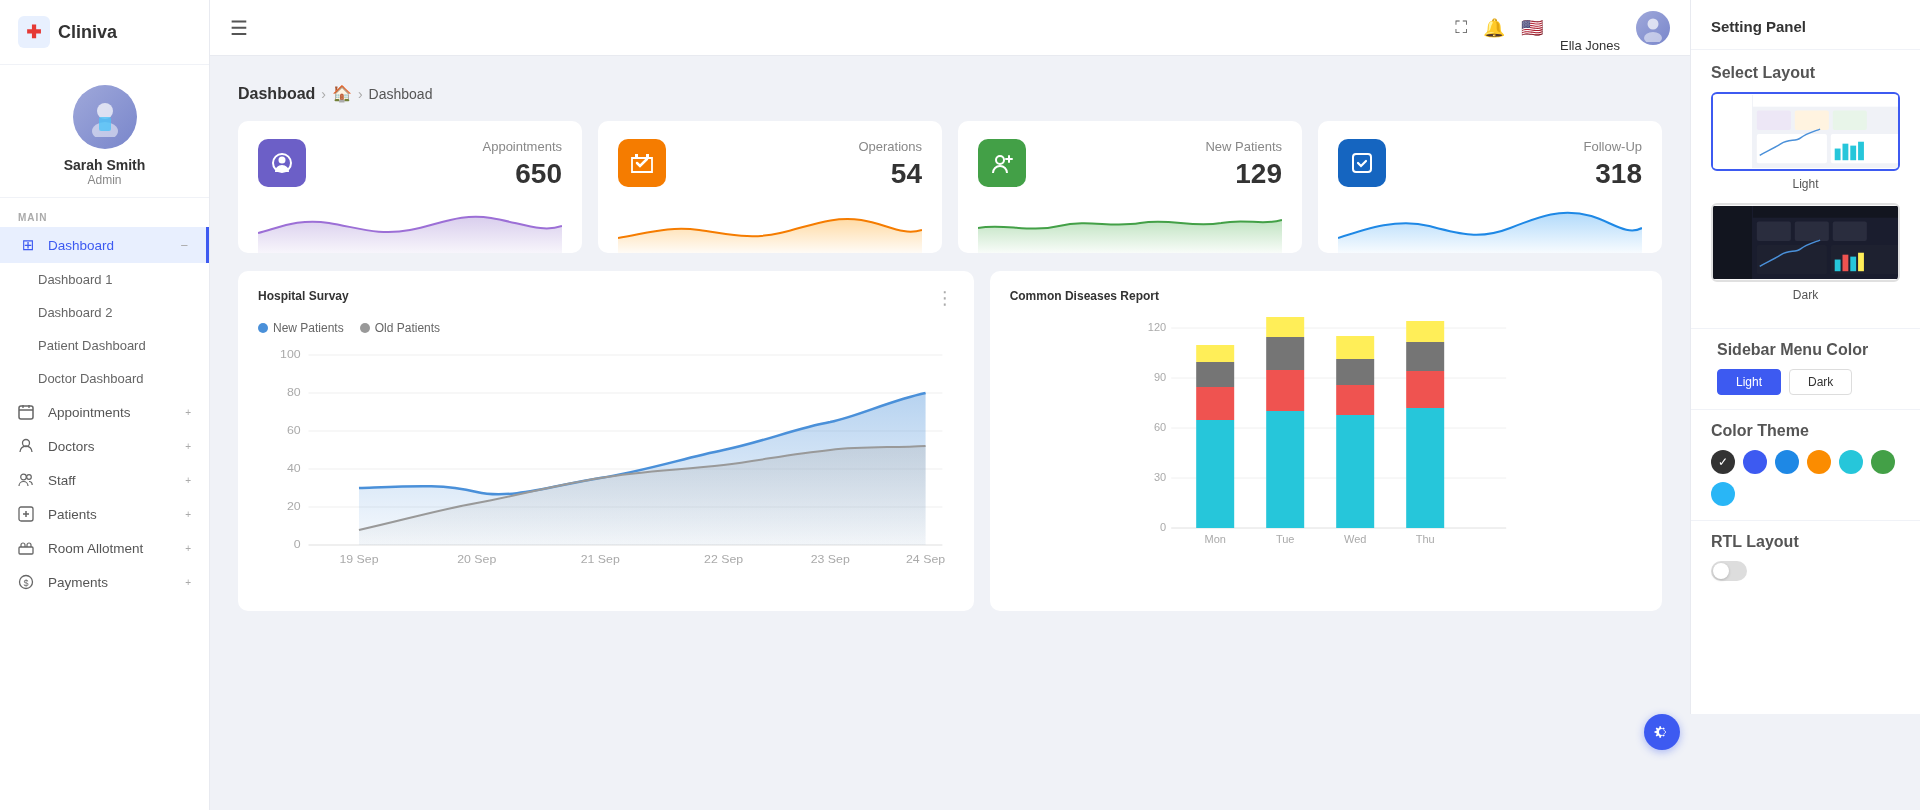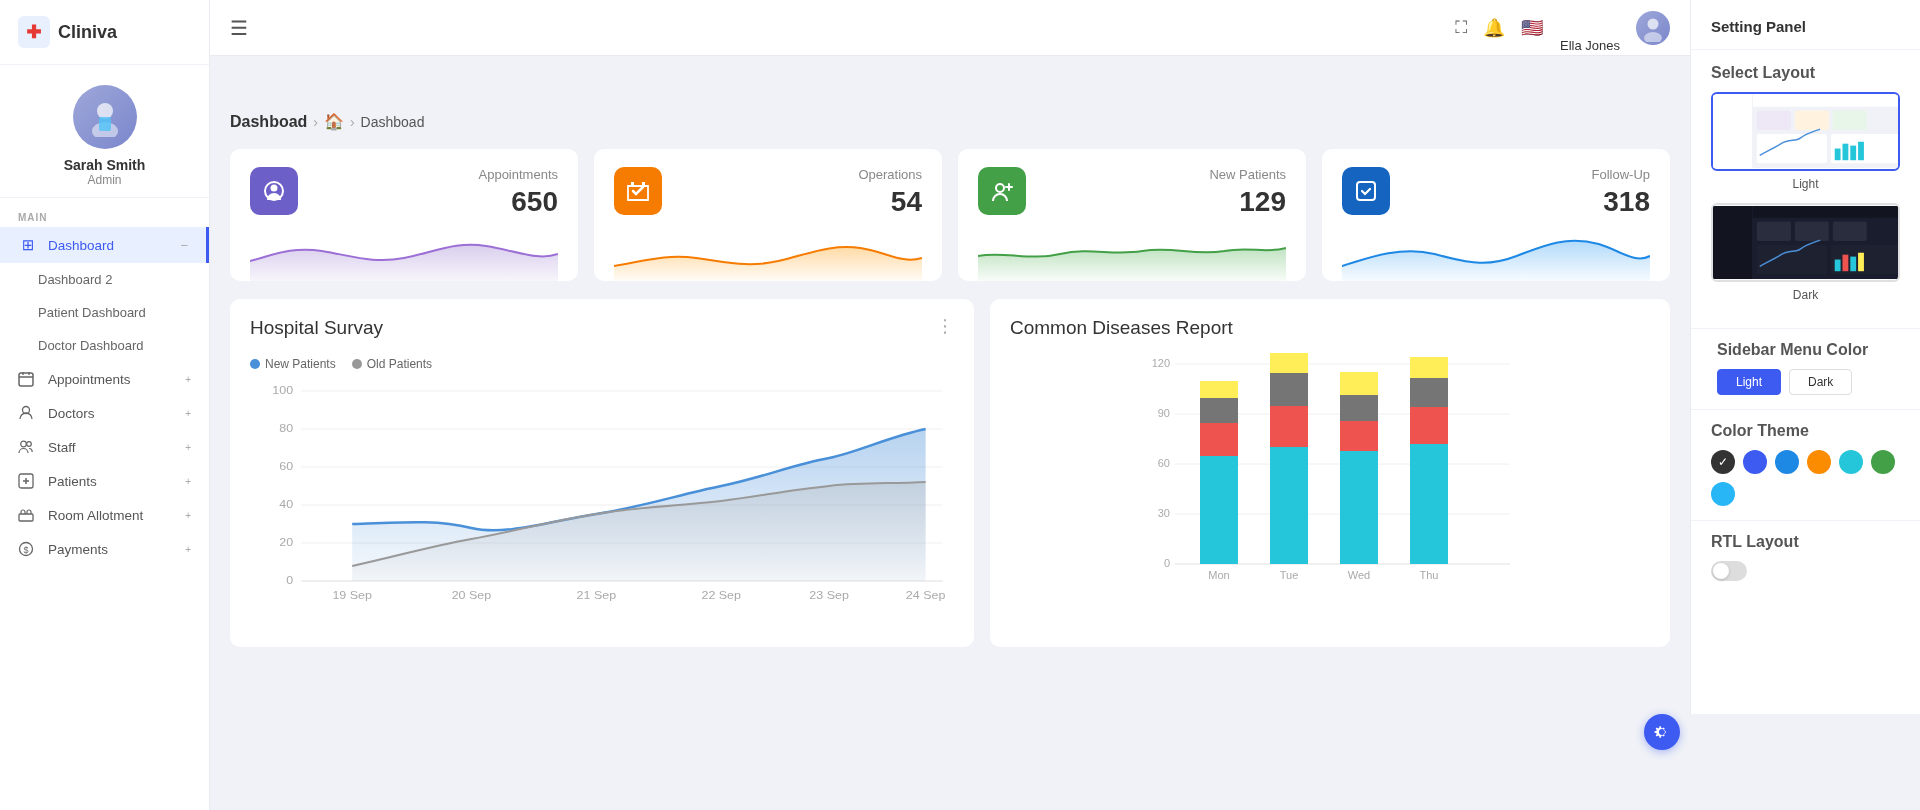--- a/index.html
+++ b/index.html
@@ -89,24 +89,23 @@
     .topbar-menu-icon { font-size: 20px; color: #555; cursor: pointer; margin-right: auto; }
     .topbar-right { display: flex; align-items: center; gap: 16px; margin-left: auto; }
     .topbar-icon { font-size: 18px; color: #555; cursor: pointer; }
     .flag-icon { font-size: 18px; }
     .user-name { font-weight: 500; color: #333; margin-top: 36px; }
     .user-avatar { width: 34px; height: 34px; border-radius: 50%; background: linear-gradient(135deg, #9fa8da, #7986cb); display: flex; align-items: center; justify-content: center; color: white; font-size: 14px; cursor: pointer; }
     .topbar-expand { font-size: 17px; color: #555; cursor: pointer; }
 
     
     .dashboard-area {
-      padding: 20px;
+      padding: 28px;
       flex: 1;
       overflow-y: auto;
-      margin-top: 36px;
     }
 
     .breadcrumb {
       display: flex; align-items: center; gap: 6px;
       font-size: 14px; color: #555; margin-bottom: 18px;
     }
     .breadcrumb .bc-title { font-weight: 700; color: #333; font-size: 16px; }
     .breadcrumb .bc-sep { color: #aaa; }
     .breadcrumb .bc-home { font-size: 16px; }
     .breadcrumb .bc-link { color: #555; }
@@ -124,21 +123,21 @@
     .stat-info { text-align: right; }
     .stat-label { font-size: 13px; color: #888; margin-bottom: 4px; }
     .stat-value { font-size: 28px; font-weight: 700; color: #333; }
     .stat-wave { margin-top: 8px; height: 55px; }
 
     
     .charts-row { display: flex; gap: 16px; }
     .chart-card { background: #fff; border-radius: 10px; padding: 18px 20px; }
     .chart-card.survey { flex: 1.1; }
     .chart-card.diseases { flex: 1; }
-    .chart-title { font-size: 19px; font-weight: 400; color: #333; margin-bottom: 10px; }
+    .chart-title { font-size: 12px; font-weight: 700; color: #333; margin-bottom: 10px; }
     .chart-legend { display: flex; gap: 16px; margin-bottom: 10px; align-items: center; }
     .legend-dot { width: 10px; height: 10px; border-radius: 50%; }
     .legend-label { font-size: 12px; color: #666; display: flex; align-items: center; gap: 5px; }
     .chart-menu { float: right; color: #aaa; cursor: pointer; font-size: 18px; margin-top: -2px; }
 
     
     .setting-panel {
       width: 230px;
       background: #fff;
       border-left: 1px solid #e8eaf0;
@@ -234,20 +233,23 @@
   </div>
 
   <div class="sidebar-section-label">MAIN</div>
 
   <div class="sidebar-item active">
     <span class="s-icon">⊞</span>
     <span class="s-label">Dashboard</span>
     <span class="s-toggle">−</span>
   </div>
   <div class="sidebar-submenu">
+    <div class="sidebar-item">
+      <span class="s-label">Dashboard 1</span>
+    </div>
     <div class="sidebar-item">
       <span class="s-label">Dashboard 2</span>
     </div>
     <div class="sidebar-item">
       <span class="s-label">Patient Dashboard</span>
     </div>
     <div class="sidebar-item">
       <span class="s-label">Doctor Dashboard</span>
     </div>
   </div>

